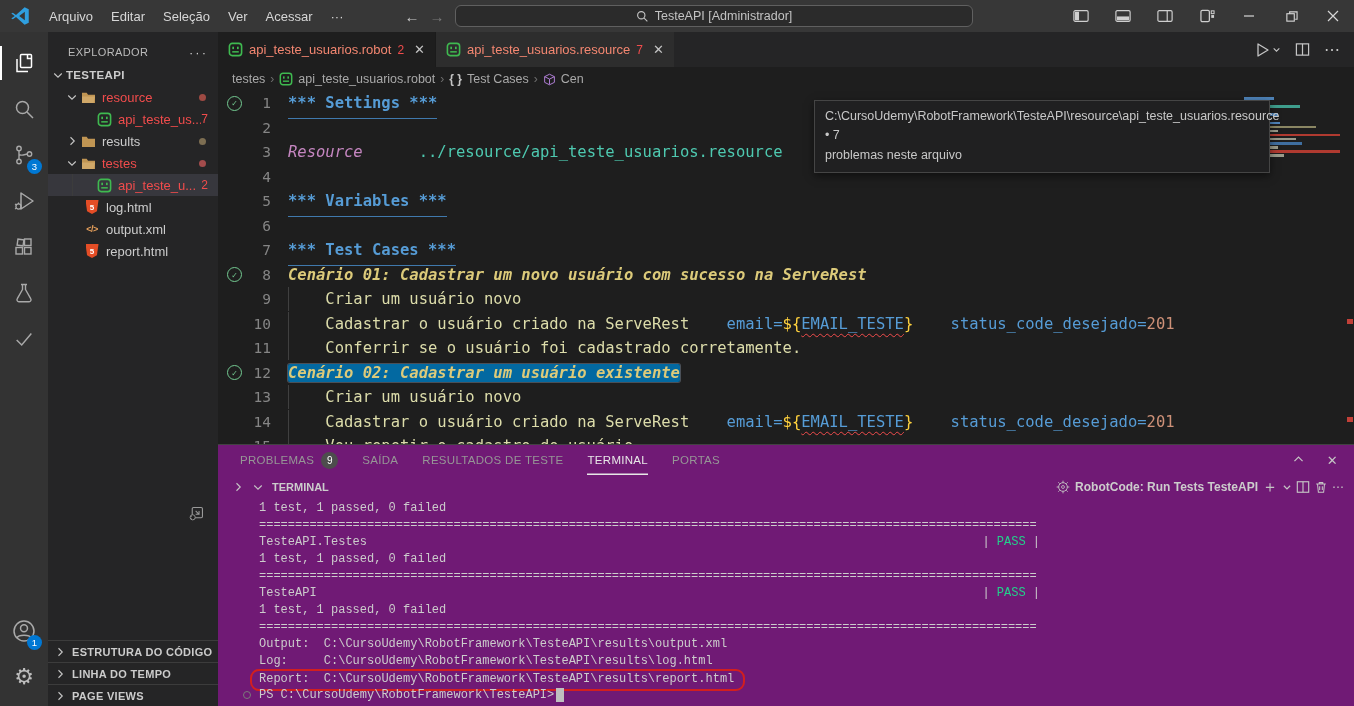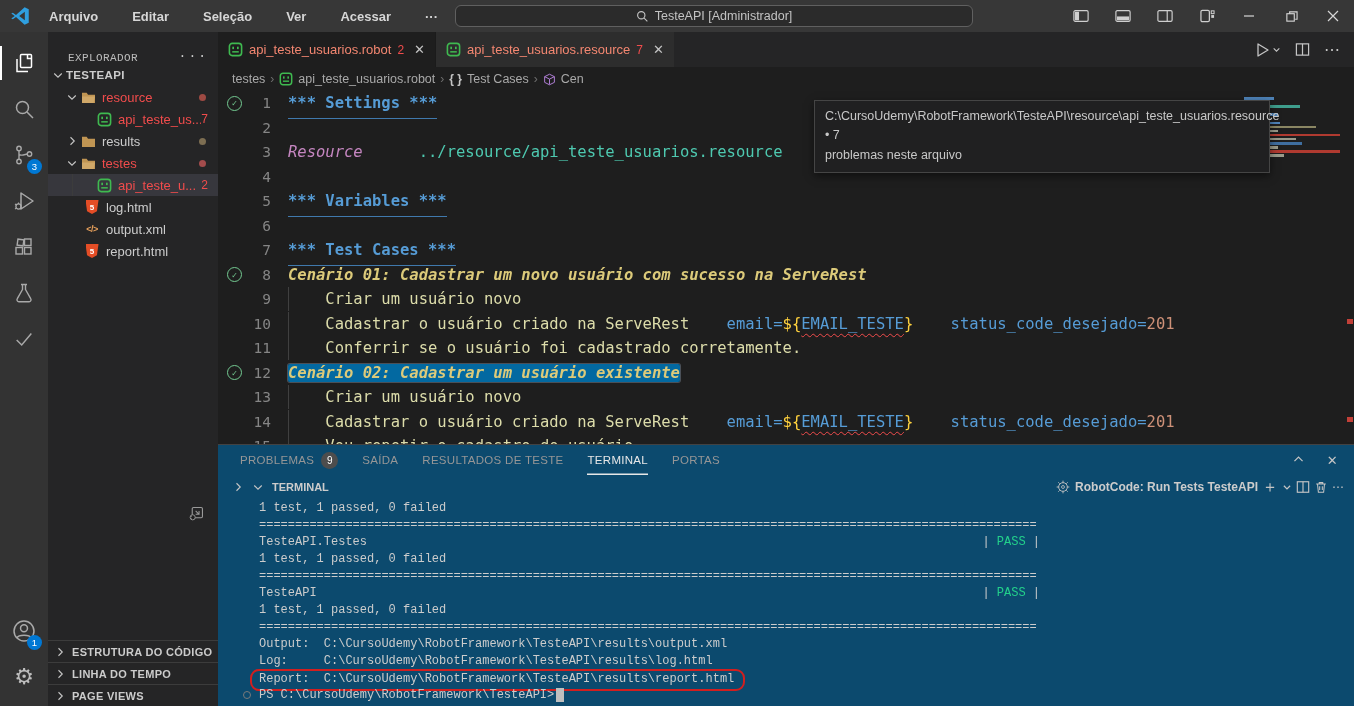--- a/index.html
+++ b/index.html
@@ -4,21 +4,21 @@
 <style>
   * { margin:0; padding:0; box-sizing:border-box; }
   html,body { width:1354px; height:706px; overflow:hidden; background:#1e1e1e;
               font-family:"Liberation Sans", sans-serif; }
   #app { position:relative; width:1354px; height:706px; background:#1e1e1e; color:#cccccc; }
 
   
   .titlebar { position:absolute; left:0; top:0; width:1354px; height:32px; background:#373737;
               display:flex; align-items:center; }
   .vscode-logo { width:20px; height:20px; margin:0 10px 0 10px; flex:none; }
-  .menus { display:flex; gap:16px;font-weight:bold; }
+  .menus { display:flex; gap:0; }
   .menu-item { font-size:13px; color:#d6d6d6; padding:3px 9px; border-radius:4px; cursor:default; }
   .nav-arrows { display:flex; gap:10px; margin-left:52px; font-size:15px; }
   .nav-arrows .dis { color:#7a7a7a; }
   .searchbox { position:absolute; left:455px; top:5px; width:518px; height:22px; background:#2b2b2b;
                border:1px solid #606060; border-radius:6px; display:flex; align-items:center;
                justify-content:center; font-size:12.5px; color:#c3c3c3; gap:6px; }
   .win-controls { position:absolute; right:0; top:0; height:32px; display:flex; align-items:center; }
   .wc { width:42px; height:32px; display:flex; align-items:center; justify-content:center; color:#d6d6d6; }
 
   
@@ -26,22 +26,22 @@
   .act-icon { position:relative; width:48px; height:46px; display:flex; align-items:center; justify-content:center; color:#a9a9a9; }
   .act-icon.active { color:#ffffff; }
   .act-icon.active::before { content:""; position:absolute; left:0; top:6px; bottom:6px; border-left:2px solid #ffffff; }
   .act-badge { position:absolute; right:6px; bottom:4px; min-width:15px; height:15px; border-radius:8px;
                background:#0078d4; color:#fff; font-size:9.5px; display:flex; align-items:center; justify-content:center; padding:0 3px; }
   .act-bottom { position:absolute; bottom:6px; left:0; width:48px; }
   .gear-glyph { font-size:22px; color:#bdbdbd; }
 
   
   .sidebar { position:absolute; left:48px; top:32px; width:170px; height:674px; background:#252526; overflow:hidden; }
-  .sb-header { height:24px; display:flex; align-items:flex-end; padding:0 10px 0 20px; font-size:11px;
-               color:#bbbbbb; letter-spacing:.4px; margin-top:8px;font-family:Liberation Mono, monospace; }
+  .sb-header { height:24px; display:flex; align-items:center; padding:0 10px 0 20px; font-size:11px;
+               color:#bbbbbb; letter-spacing:.4px; margin-top:8px; }
   .sb-header .more { margin-left:auto; letter-spacing:2px; color:#cccccc; font-size:13px; }
   .tree { font-size:13px; }
   .tree-row { height:22px; display:flex; align-items:center; position:relative; cursor:pointer; }
   .tree-row.selected { background:#37373d; }
   .tw { width:16px; height:16px; flex:none; display:flex; align-items:center; justify-content:center; color:#c5c5c5; }
   .ficon { width:16px; height:16px; flex:none; margin-right:6px; display:flex; align-items:center; justify-content:center; }
   .tlabel { white-space:nowrap; overflow:hidden; color:#cccccc; }
   .tlabel.err { color:#f14c4c; }
   .tlabel.bold { font-weight:bold; font-size:11.5px; letter-spacing:.3px; }
   .tbadge { margin-left:auto; margin-right:10px; font-size:12px; color:#f14c4c; flex:none; }
@@ -97,21 +97,21 @@
   .mm-row { height:2.5px; margin-bottom:1.6px; }
   .overview { position:absolute; right:0; top:0; width:9px; height:353px; }
   .ov-mark { position:absolute; right:1px; width:6px; height:5px; background:#c24038; }
 
   
   .tooltip { position:absolute; left:596px; top:68px; width:456px; background:#202021; border:1px solid #454545;
              padding:6px 10px 7px 10px; font-size:12.5px; color:#c8c8c8; line-height:1.55;
              box-shadow:0 3px 8px rgba(0,0,0,.5); z-index:50; }
 
   
-  .panel { position:absolute; left:0; top:412px; width:1136px; height:262px; background:#0c4a6e; border-top:1px solid #424242; }
+  .panel { position:absolute; left:0; top:412px; width:1136px; height:262px; background:#701a75; border-top:1px solid #424242; }
   .panel-tabs { height:30px; display:flex; align-items:center; gap:24px; padding-left:22px; font-size:11.5px;
                 letter-spacing:.3px; color:#969696; }
   .ptab { display:flex; align-items:center; gap:7px; height:30px; cursor:pointer; }
   .ptab.active { color:#e7e7e7; box-shadow:inset 0 -1.5px 0 #e7e7e7; }
   .pbadge { background:#4d4d4d; color:#fff; border-radius:50%; width:17px; height:17px; font-size:10px;
             display:flex; align-items:center; justify-content:center; letter-spacing:0; }
   .panel-tab-actions { margin-left:auto; display:flex; gap:22px; padding-right:16px; color:#c5c5c5; font-size:13px; }
   .term-header { height:24px; display:flex; align-items:center; font-size:11px; font-weight:bold; color:#cccccc; }
   .th-chev { color:#c5c5c5; font-weight:normal; margin:0 8px 0 14px; font-size:12px; }
   .term-toolbar { margin-left:auto; display:flex; align-items:center; gap:4px; padding-right:10px;

